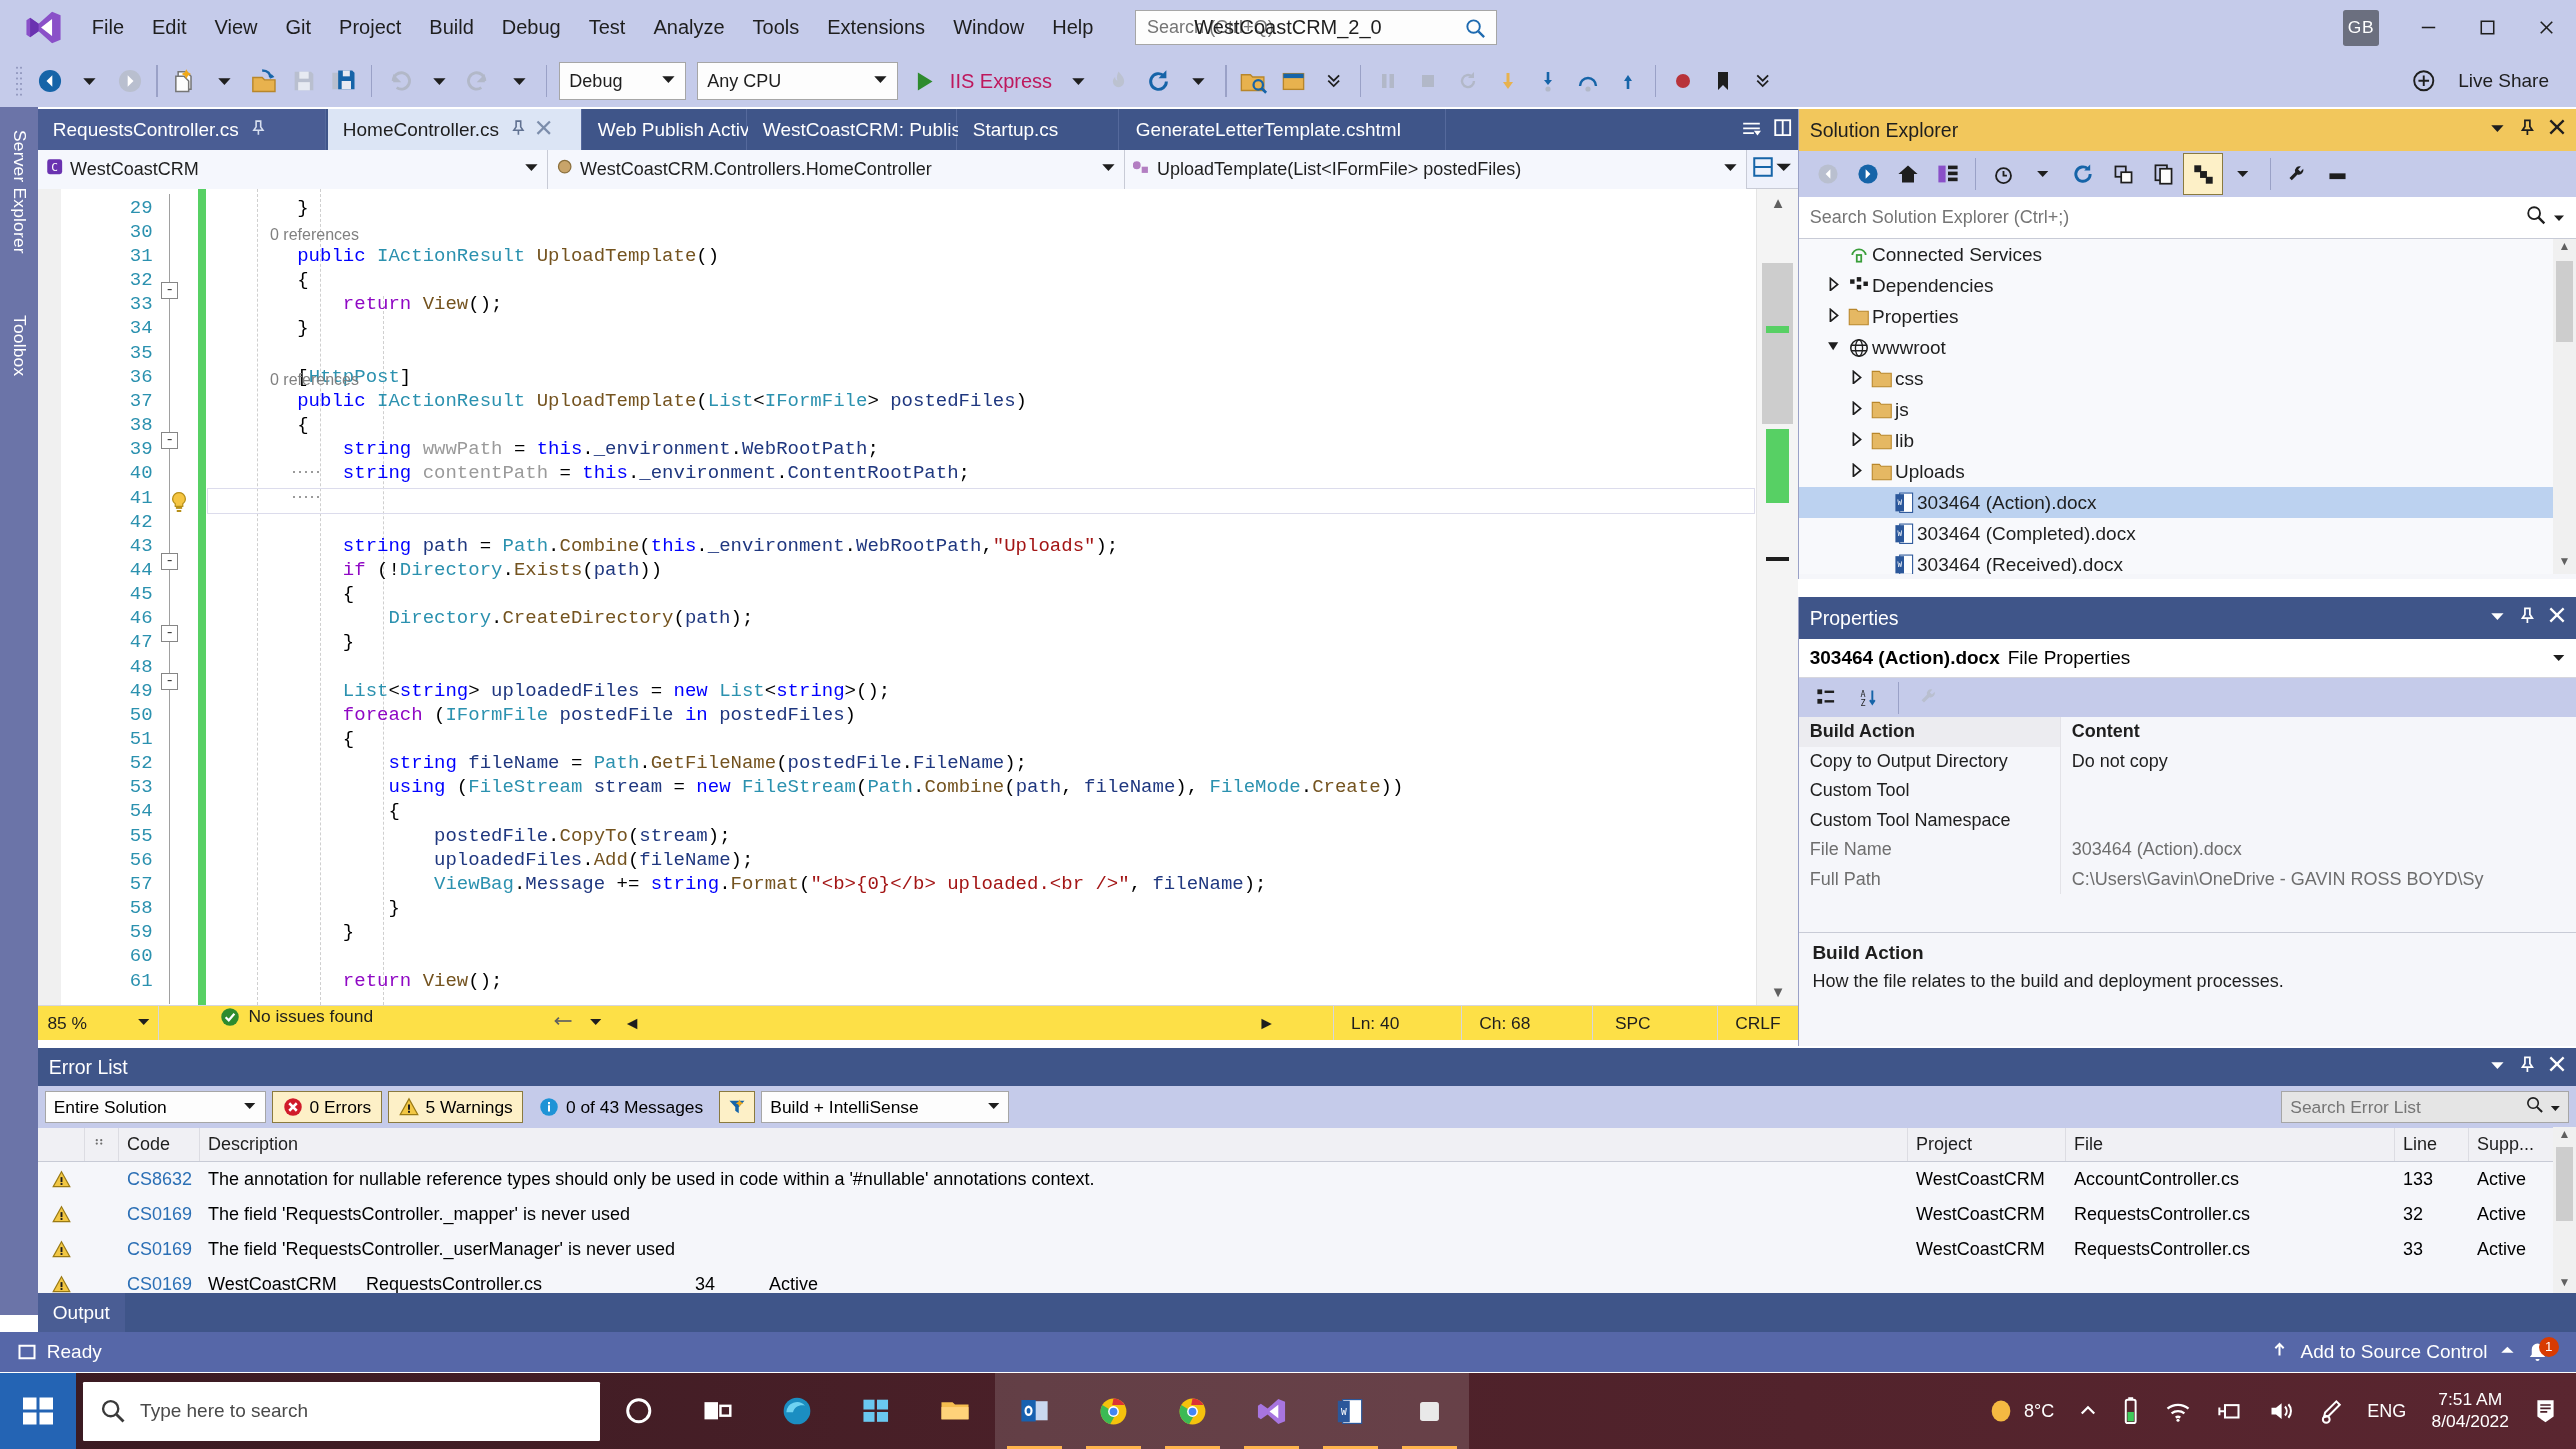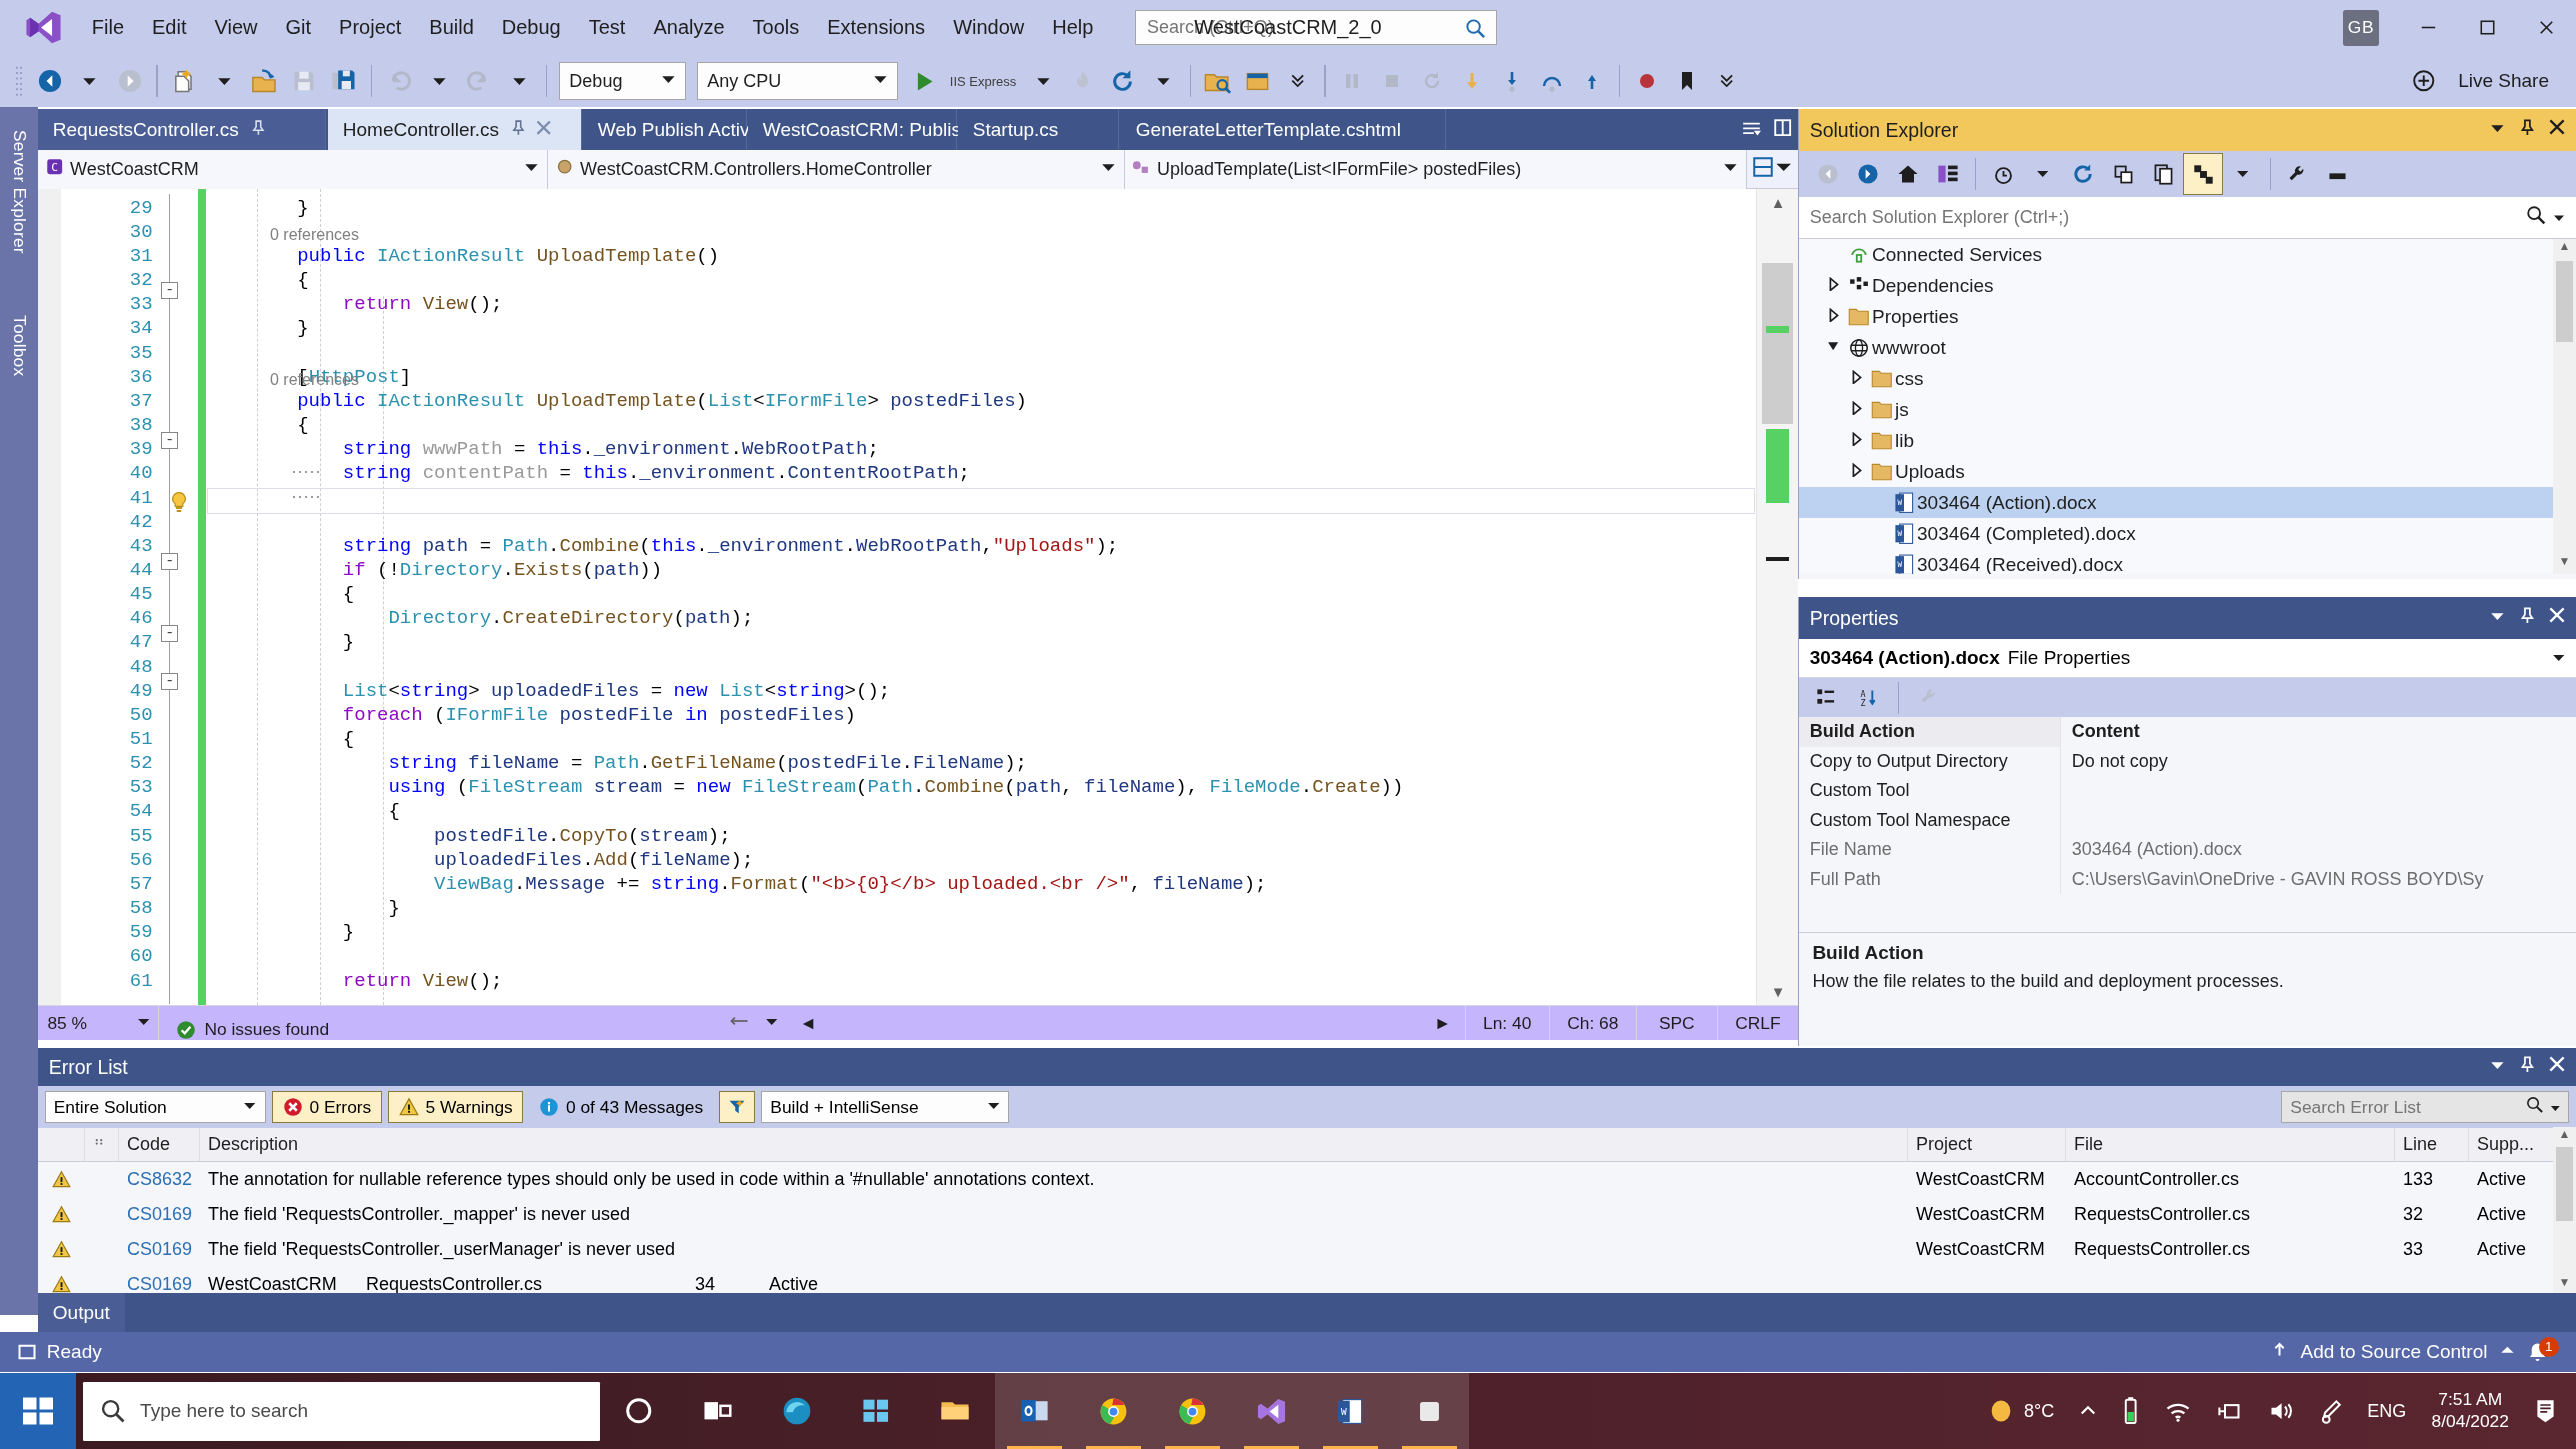--- a/index.html
+++ b/index.html
@@ -58,21 +58,21 @@
     height: 42px; min-width: 40px; display: flex; align-items: center;
     justify-content: center; padding: 0 4px; position: relative;
   }
   .tb-sep { width: 1.3px; height: 32px; background: #9aa1c7; margin: 0 6.7px; }
   .tb-combo {
     height: 38px; background: #fdfdfd; border: 0.7px solid #a6a6a6;
     display: flex; align-items: center; padding: 0 9.4px; font-size: 18px;
     color: #1e1e1e; margin: 0 5.4px; position: relative;
   }
   .tb-combo .cb-arrow { margin-left: auto; padding-left: 12px; }
-  .tb-text { font-size: 13px; color: #404040; padding: 0 6.7px; white-space: nowrap; }
+  .tb-text { font-size: 20px; color: #be185d; padding: 0 6.7px; white-space: nowrap; }
   .grip {
     width: 9.4px; height: 32px; margin: 0 5.4px;
     background-image: radial-gradient(circle, #8d93ba 0.9px, transparent 1.1px);
     background-size: 4px 5.4px; opacity: .85;
   }
   .live-share {
     margin-left: auto; display: flex; align-items: center; padding-right: 27px;
     font-size: 19px; color: #1e1e1e; gap: 22px;
   }
 
@@ -200,22 +200,22 @@
   .ed-marker { position: absolute; left: 9.4px; width: 23px; height: 6.7px; }
   .ed-arrowbox {
     position: absolute; left: 0; width: 42px; height: 27px;
     display: flex; align-items: center; justify-content: center;
     color: #606060; font-size: 14.8px;
   }
 
   
   .edstatus {
     position: absolute; top: 1005px; left: 38px; width: 1760px; height: 35px;
-    background: #c4b5fd; display: flex; align-items: flex-end;
-    border-top: 0.7px solid #d6d6de; font-size: 17.4px; color: #1e1e1e;
+    background: #fde047; display: flex; align-items: flex-start;
+    border-top: 0.7px solid #d6d6de; font-size: 17.4px; color: #1e1e1e; gap: 44px;
   }
   .edstatus .zoom {
     width: 121px; height: 100%; display: flex; align-items: center;
     padding-left: 9.4px; border-right: 0.7px solid #d6d6de; position: relative;
   }
   .edstatus .issues { display: flex; align-items: center; gap: 8px; padding: 0 17.4px; }
   .edstatus .hsbar {
     margin-left: auto; display: flex; align-items: center; height: 100%;
   }
   .edstatus .cellr {

